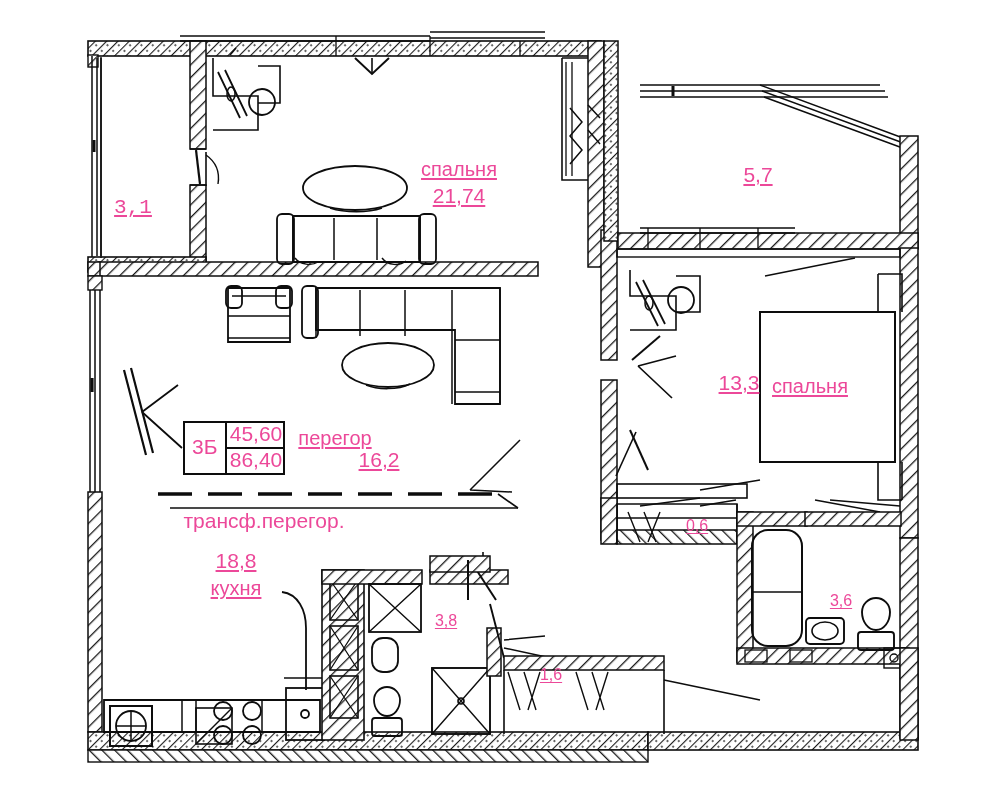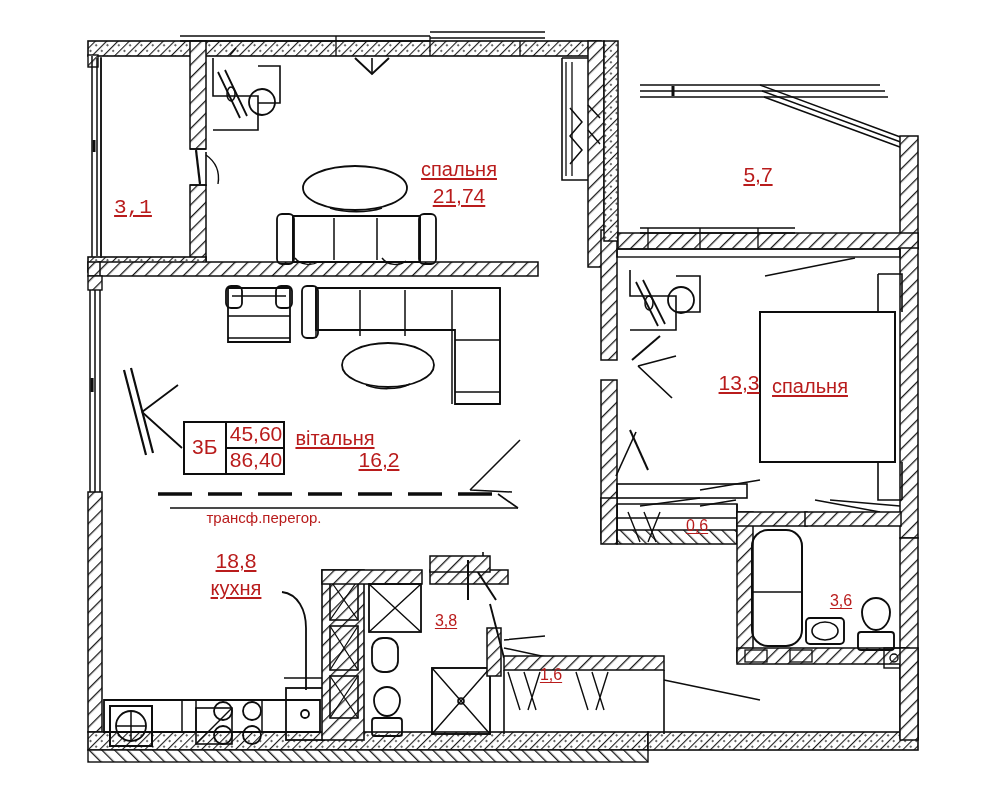--- a/index.html
+++ b/index.html
@@ -5,30 +5,30 @@
   html,body{margin:0;padding:0;background:#ffffff;}
   body{
     font-family:"Liberation Sans", sans-serif;
     width:1000px;height:811px;overflow:hidden;
   }
   #plan-root{position:relative;width:1000px;height:811px;background:#fff;}
   #plan-svg{position:absolute;left:0;top:0;width:1000px;height:811px;}
   .lbl{
     position:absolute;
     font-family:"Liberation Sans", sans-serif;
-    color:#b91c1c;
+    color:#ec4899;
     white-space:nowrap;
     letter-spacing:0px;
   }
   .lbl.u{ text-decoration:underline; text-underline-offset:2px; }
   .area-num{font-size:21px;}
   .room-name{font-size:20px;}
   .small-num{font-size:16px;}
   .stamp-txt{font-size:21px;}
-  .transf{font-size:15px;}
+  .transf{font-size:21px;}
   .ctr{transform:translateX(-50%);text-align:center;}
 </style>
 </head>
 <body>
 
 <div id="plan-root">
 
   <svg id="plan-svg" viewBox="0 0 1000 811">
     <defs>
       <pattern id="hatch45" width="9" height="9" patternUnits="userSpaceOnUse" patternTransform="rotate(45)">
@@ -292,21 +292,21 @@
 
   <div class="lbl area-num u ctr" style="left:758px;top:163px;">5,7</div>
 
   <div class="lbl area-num u ctr" style="left:715px;top:371px;margin-left:24px;">13,3</div>
   <div class="lbl room-name u ctr" style="left:810px;top:375px;">спальня</div>
 
   <div class="lbl stamp-txt" style="left:192px;top:435px;">3Б</div>
   <div class="lbl stamp-txt ctr" style="left:256px;top:422px;">45,60</div>
   <div class="lbl stamp-txt ctr" style="left:256px;top:448px;">86,40</div>
 
-  <div class="lbl room-name u ctr" style="left:335px;top:427px;">вітальня</div>
+  <div class="lbl room-name u ctr" style="left:335px;top:427px;">перегор</div>
   <div class="lbl area-num u ctr" style="left:335px;top:448px;margin-left:44px;">16,2</div>
 
   <div class="lbl transf ctr" style="left:264px;top:509px;">трансф.перегор.</div>
 
   <div class="lbl area-num u ctr" style="left:236px;top:549px;">18,8</div>
   <div class="lbl room-name u ctr" style="left:236px;top:577px;">кухня</div>
 
   <div class="lbl small-num u ctr" style="left:446px;top:612px;">3,8</div>
 
   <div class="lbl small-num u ctr" style="left:551px;top:666px;">1,6</div>

